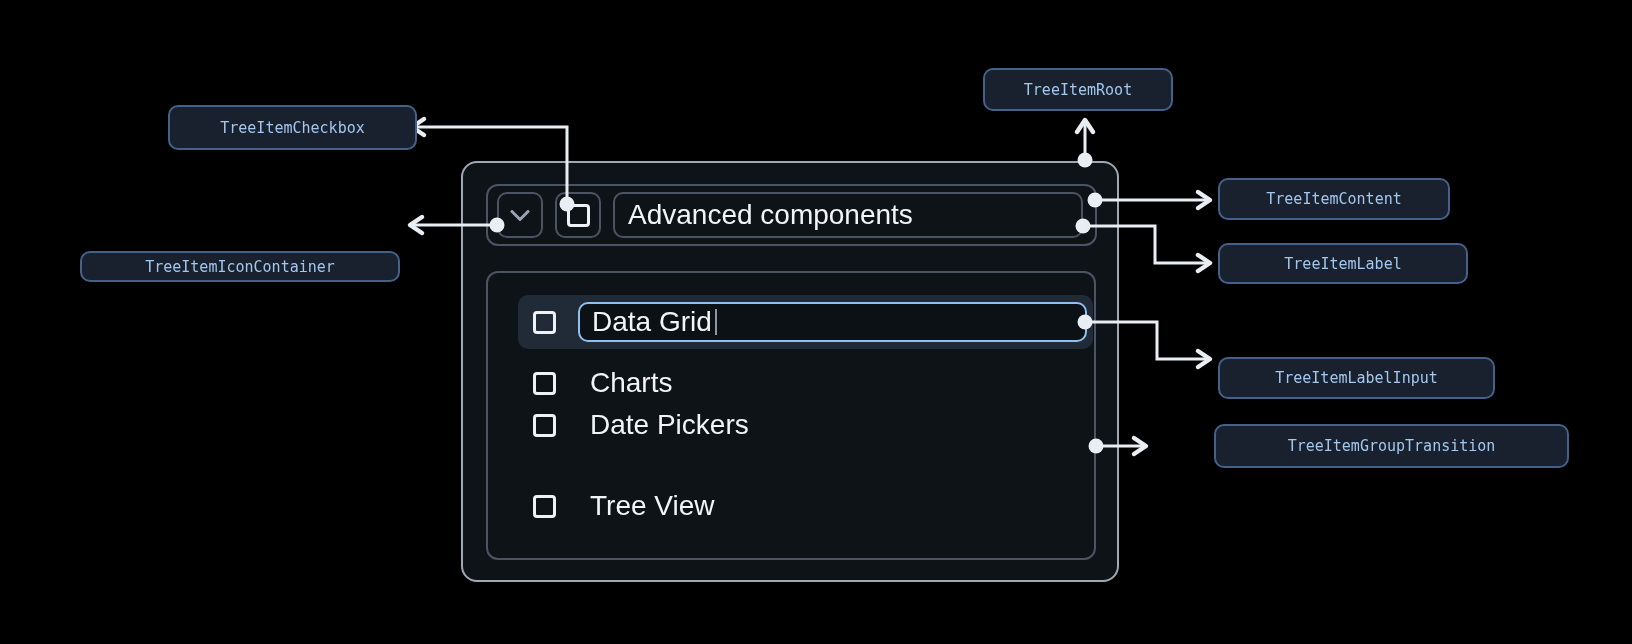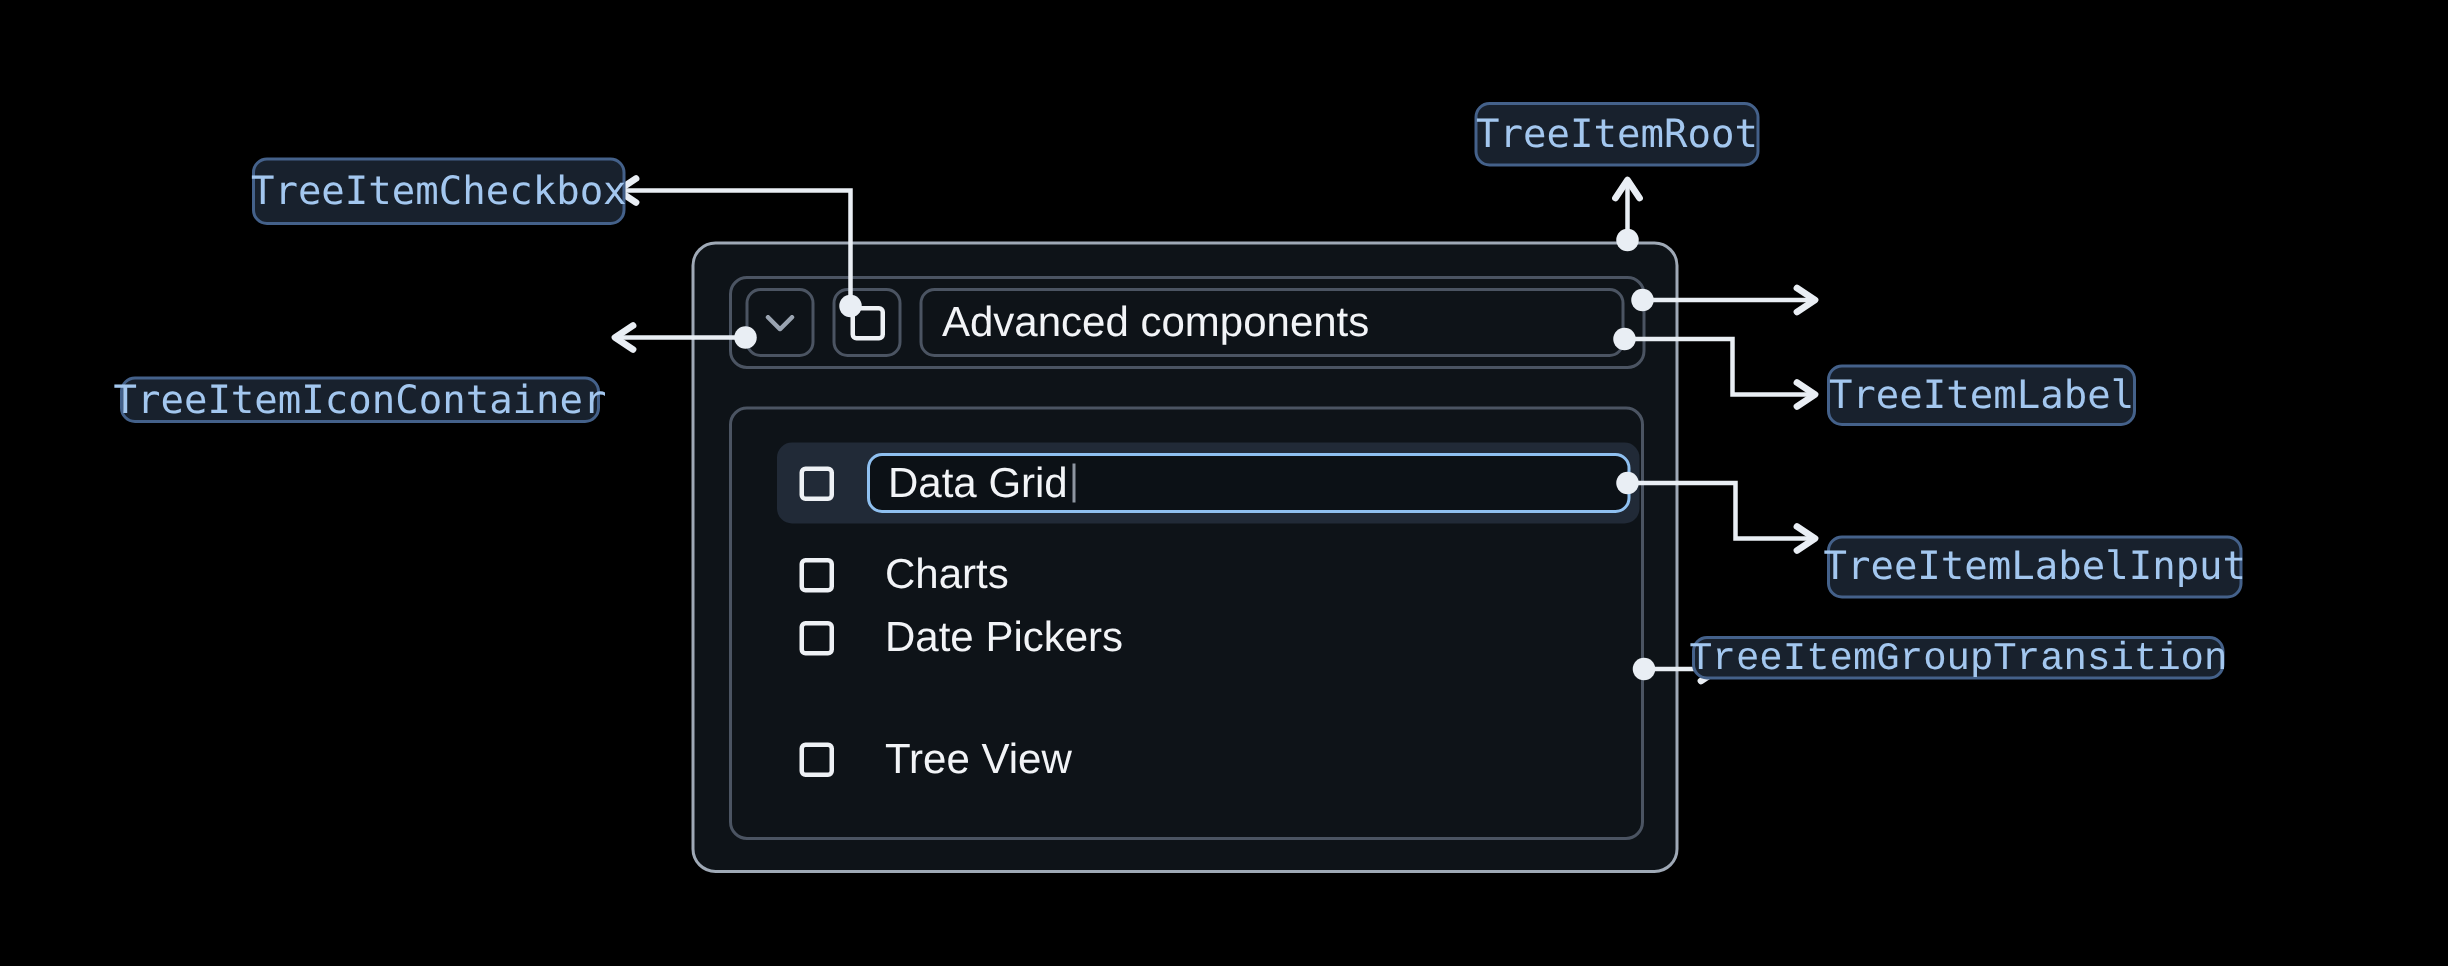--- a/index.html
+++ b/index.html
@@ -52,21 +52,21 @@
     border:2.5px solid var(--focus-border,#8fc0f0);border-radius:10px;
     background:var(--input-bg,#0c1116);display:flex;align-items:center;padding-left:12px;
   }
   #caret{width:2px;height:26px;background:var(--caret,#8e96a1);margin-left:3px;}
   
   .chip{
     position:absolute;box-sizing:border-box;z-index:6;
     background:var(--chip-bg,#18212d);
     border:2px solid var(--chip-border,#44618a);border-radius:10px;
     color:var(--chip-text,#a3c7ef);
-    font-family:"DejaVu Sans Mono",monospace;font-size:26px;
+    font-family:"DejaVu Sans Mono",monospace;font-size:15px;
     display:flex;align-items:center;justify-content:center;white-space:pre;
   }
   
   #connectors{position:absolute;left:0;top:0;z-index:5;pointer-events:none;}
   #connectors .line{stroke:var(--connector,#e8edf3);stroke-width:3;fill:none;}
   #connectors .head{stroke:var(--connector,#f2f6fa);stroke-width:4.5;fill:none;
     stroke-linecap:round;stroke-linejoin:round;}
   #connectors .dot{fill:var(--connector,#e8edf3);}
 </style>
 </head>
@@ -147,17 +147,18 @@
     <g>
       <path class="line" d="M1096 446 L1144 446"></path>
       <path class="head" d="M1134 438 L1146 446 L1134 454"></path>
       <circle class="dot" cx="1096" cy="446" r="7.5"></circle>
     </g>
   </svg>
 
   <div class="chip" style="left:983px;top:68px;width:190px;height:43px;">TreeItemRoot</div>
   <div class="chip" style="left:154px;top:105px;width:249px;height:45px;margin-left:14px;">TreeItemCheckbox</div>
   <div class="chip" style="left:80px;top:203px;width:320px;height:31px;margin-top:48px;">TreeItemIconContainer</div>
-  <div class="chip" style="left:1218px;top:243px;width:206px;height:41px;">TreeItemLabel</div>
+  <div class="chip" style="left:1218px;top:178px;width:232px;height:42px;">TreeItemContent</div>
+  <div class="chip" style="left:1218px;top:243px;width:250px;height:41px;">TreeItemLabel</div>
   <div class="chip" style="left:1218px;top:357px;width:277px;height:42px;">TreeItemLabelInput</div>
-  <div class="chip" style="left:1128px;top:424px;width:355px;height:29px;font-family:Liberation Mono, monospace;">TreeItemGroupTransition</div>
+  <div class="chip" style="left:1214px;top:424px;width:355px;height:44px;">TreeItemGroupTransition</div>
 
 </div>
 
 </body></html>

